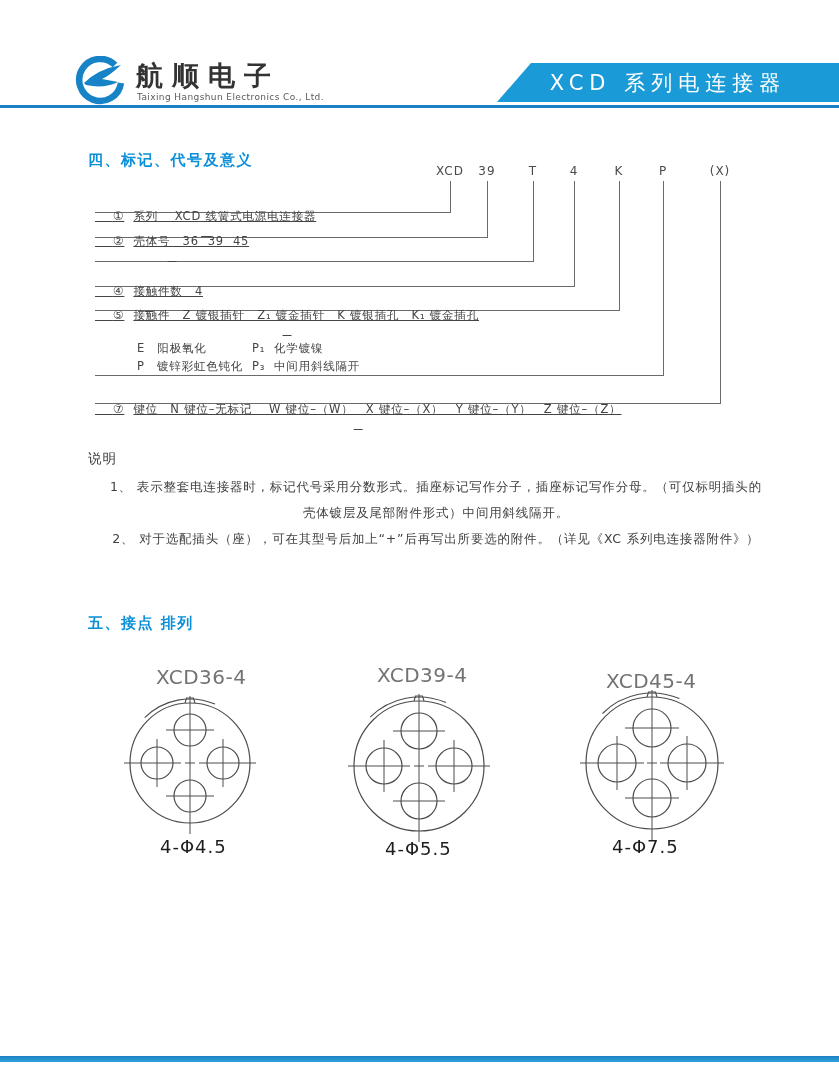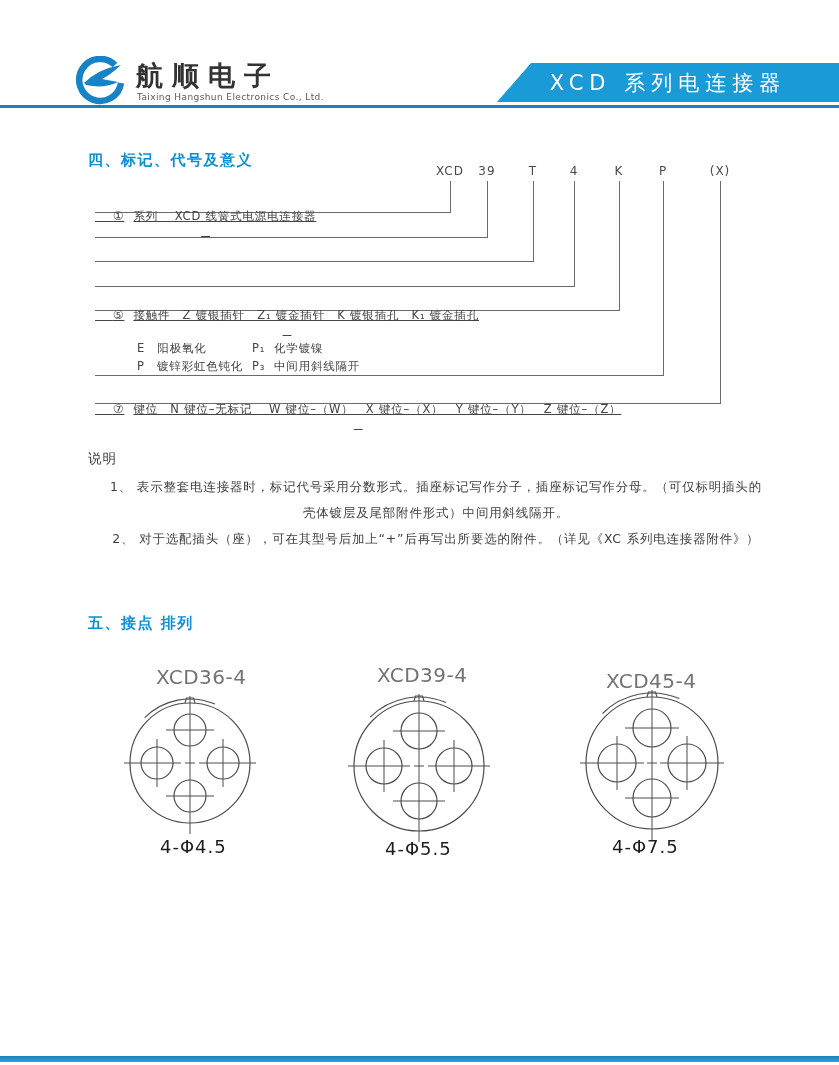--- a/index.html
+++ b/index.html
@@ -78,20 +78,26 @@
   <div class="hline" style="left:95px;top:237px;width:393px"></div>
   <div class="hline" style="left:95px;top:261px;width:439px"></div>
   <div class="hline" style="left:95px;top:286px;width:480px"></div>
   <div class="hline" style="left:95px;top:310px;width:525px"></div>
   <div class="hline" style="left:95px;top:375px;width:569px"></div>
   <div class="hline" style="left:95px;top:403px;width:626px"></div>
 
   <div class="crow" style="top:195px">
     <span class="cn">①</span><span>系列　 XCD 线簧式电源电连接器</span>
   </div>
+  <div class="crow" style="top:220px">
+    <span class="cn">②</span><span>壳体号　36  39  45</span>
+  </div>
+  <div class="crow" style="top:270px">
+    <span class="cn">④</span><span>接触件数　4</span>
+  </div>
   <div class="crow" style="top:294px">
     <span class="cn">⑤</span><span>接触件　Z 镀银插针　Z₁ 镀金插针　K 镀银插孔　K₁ 镀金插孔</span>
   </div>
   <div class="subrow" style="left:137px;top:341px">E　阳极氧化</div>
   <div class="subrow" style="left:252px;top:341px">P₁  化学镀镍</div>
   <div class="subrow" style="left:137px;top:359px">P　镀锌彩虹色钝化</div>
   <div class="subrow" style="left:252px;top:359px">P₃  中间用斜线隔开</div>
   <div class="crow" style="top:388px">
     <span class="cn">⑦</span><span>键位　N 键位–无标记　 W 键位–（W）　X 键位–（X）　Y 键位–（Y）　Z 键位–（Z）</span>
   </div>

